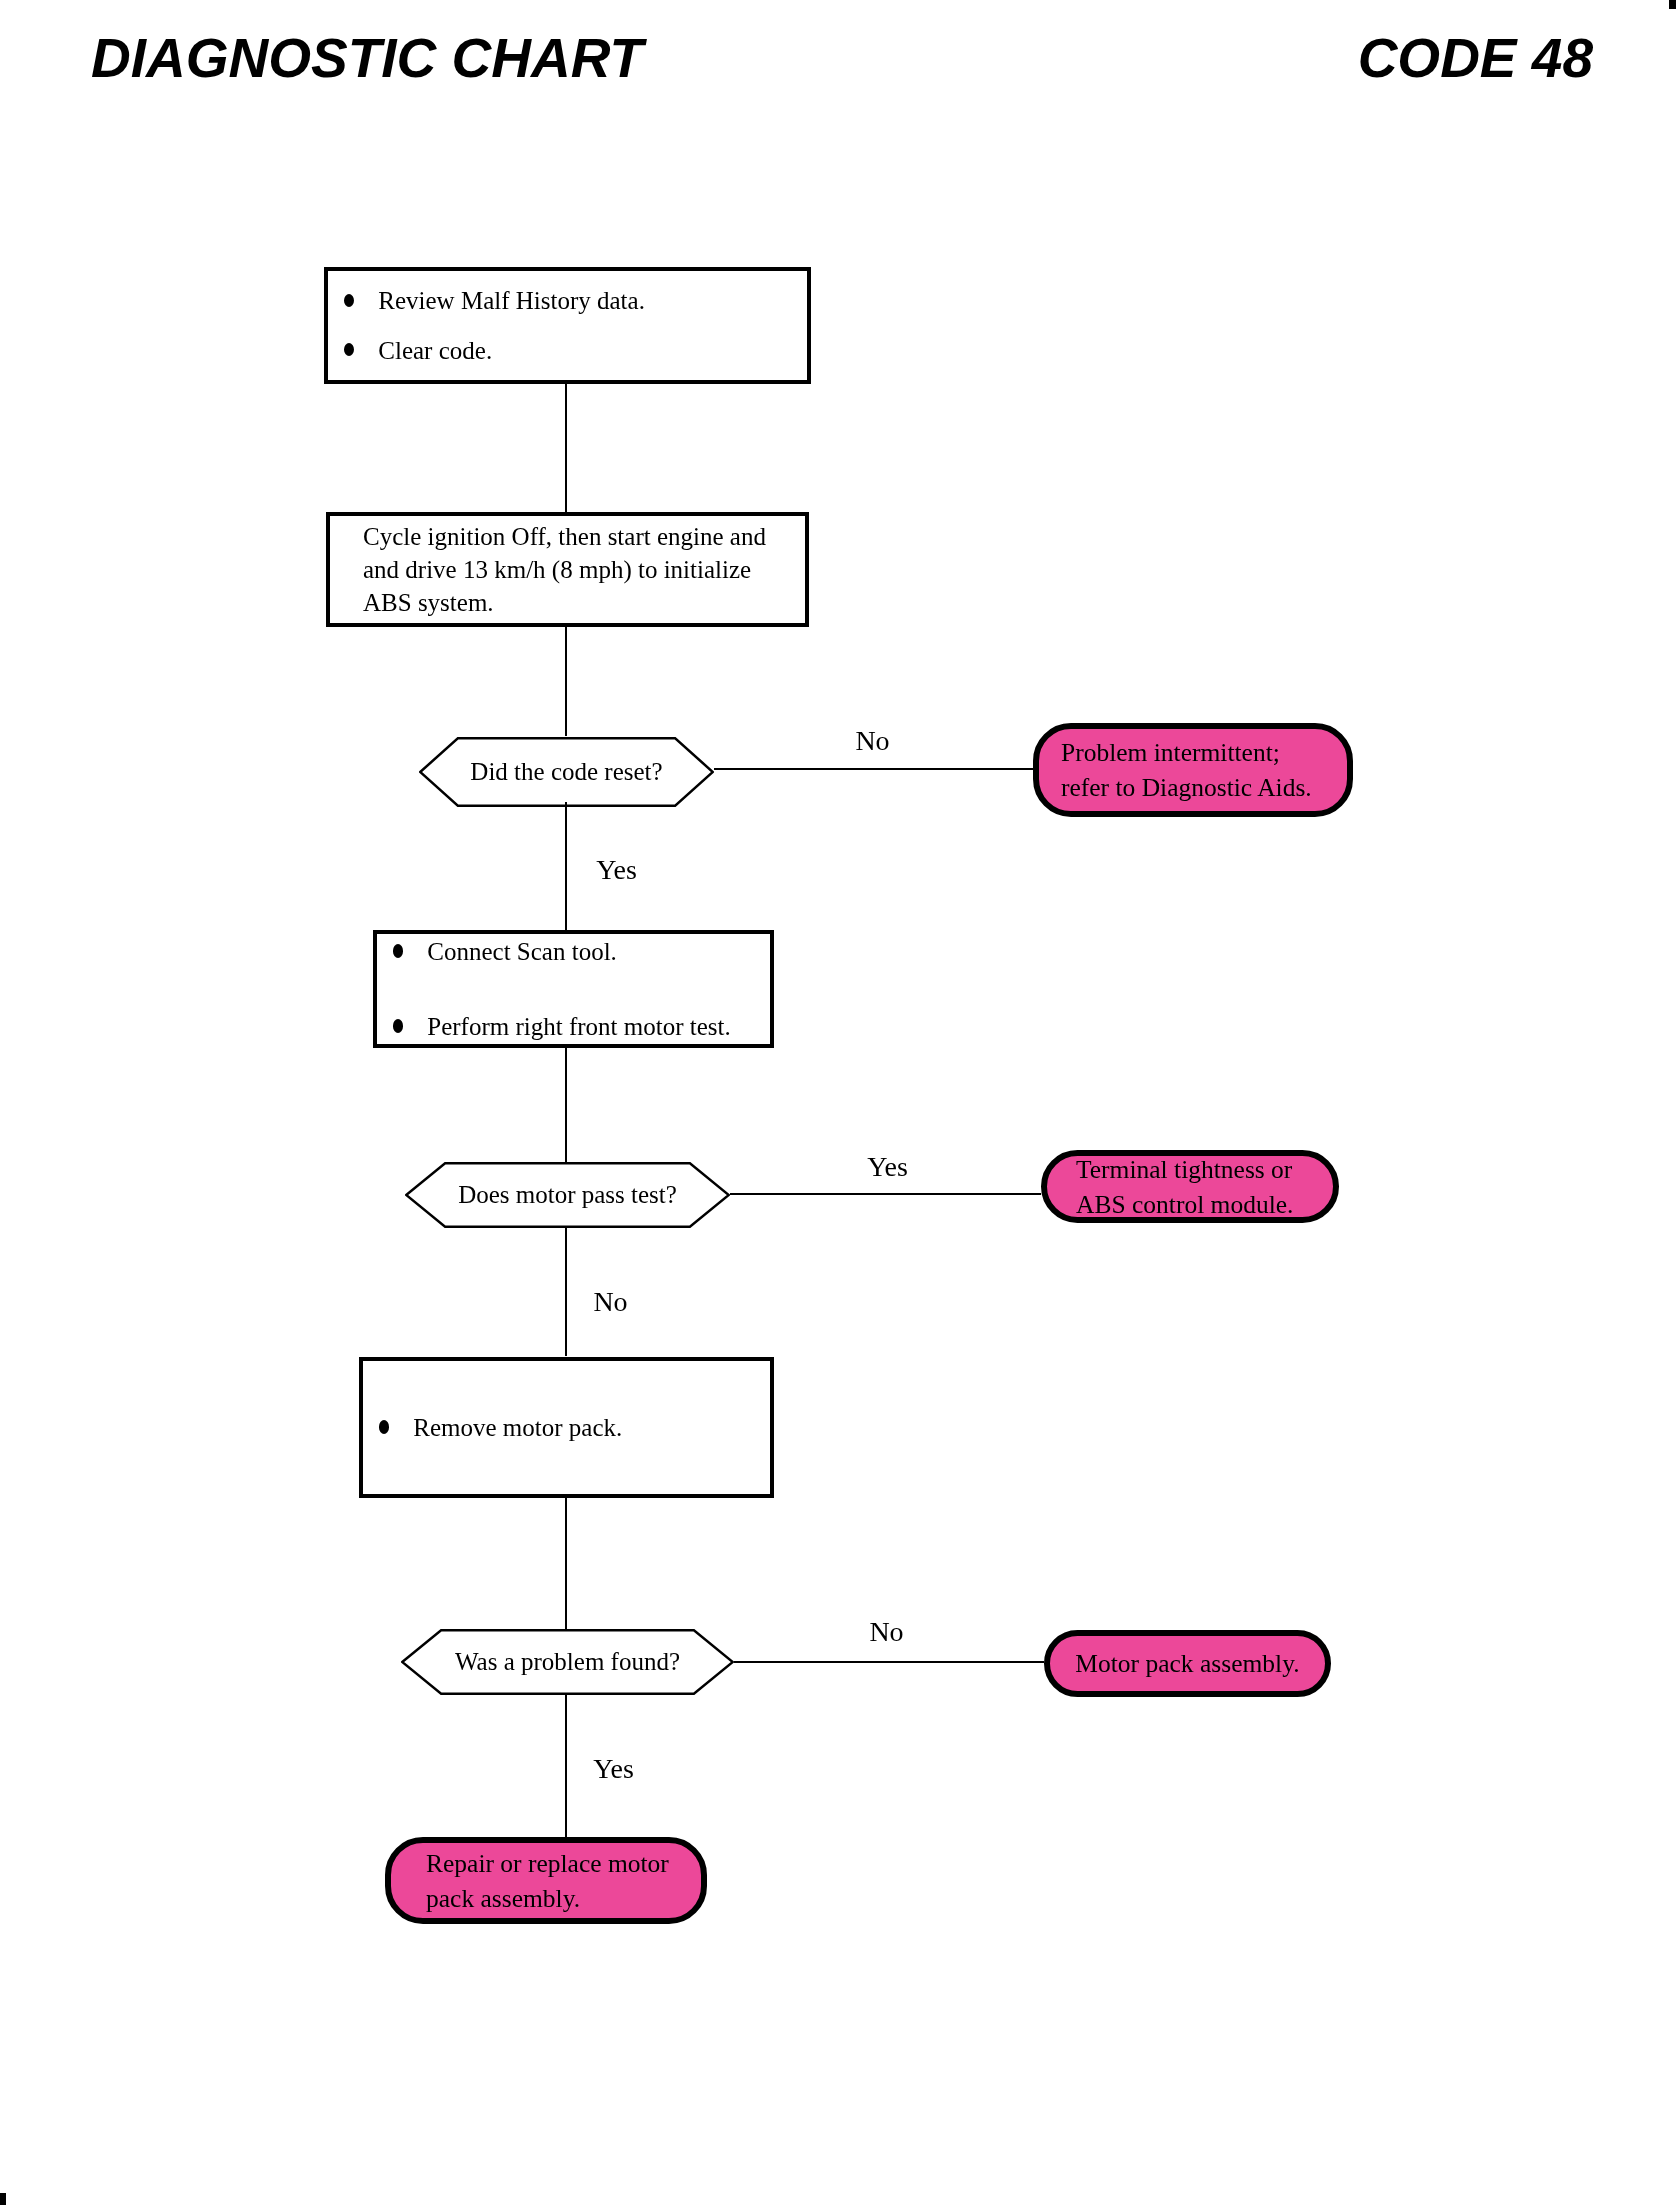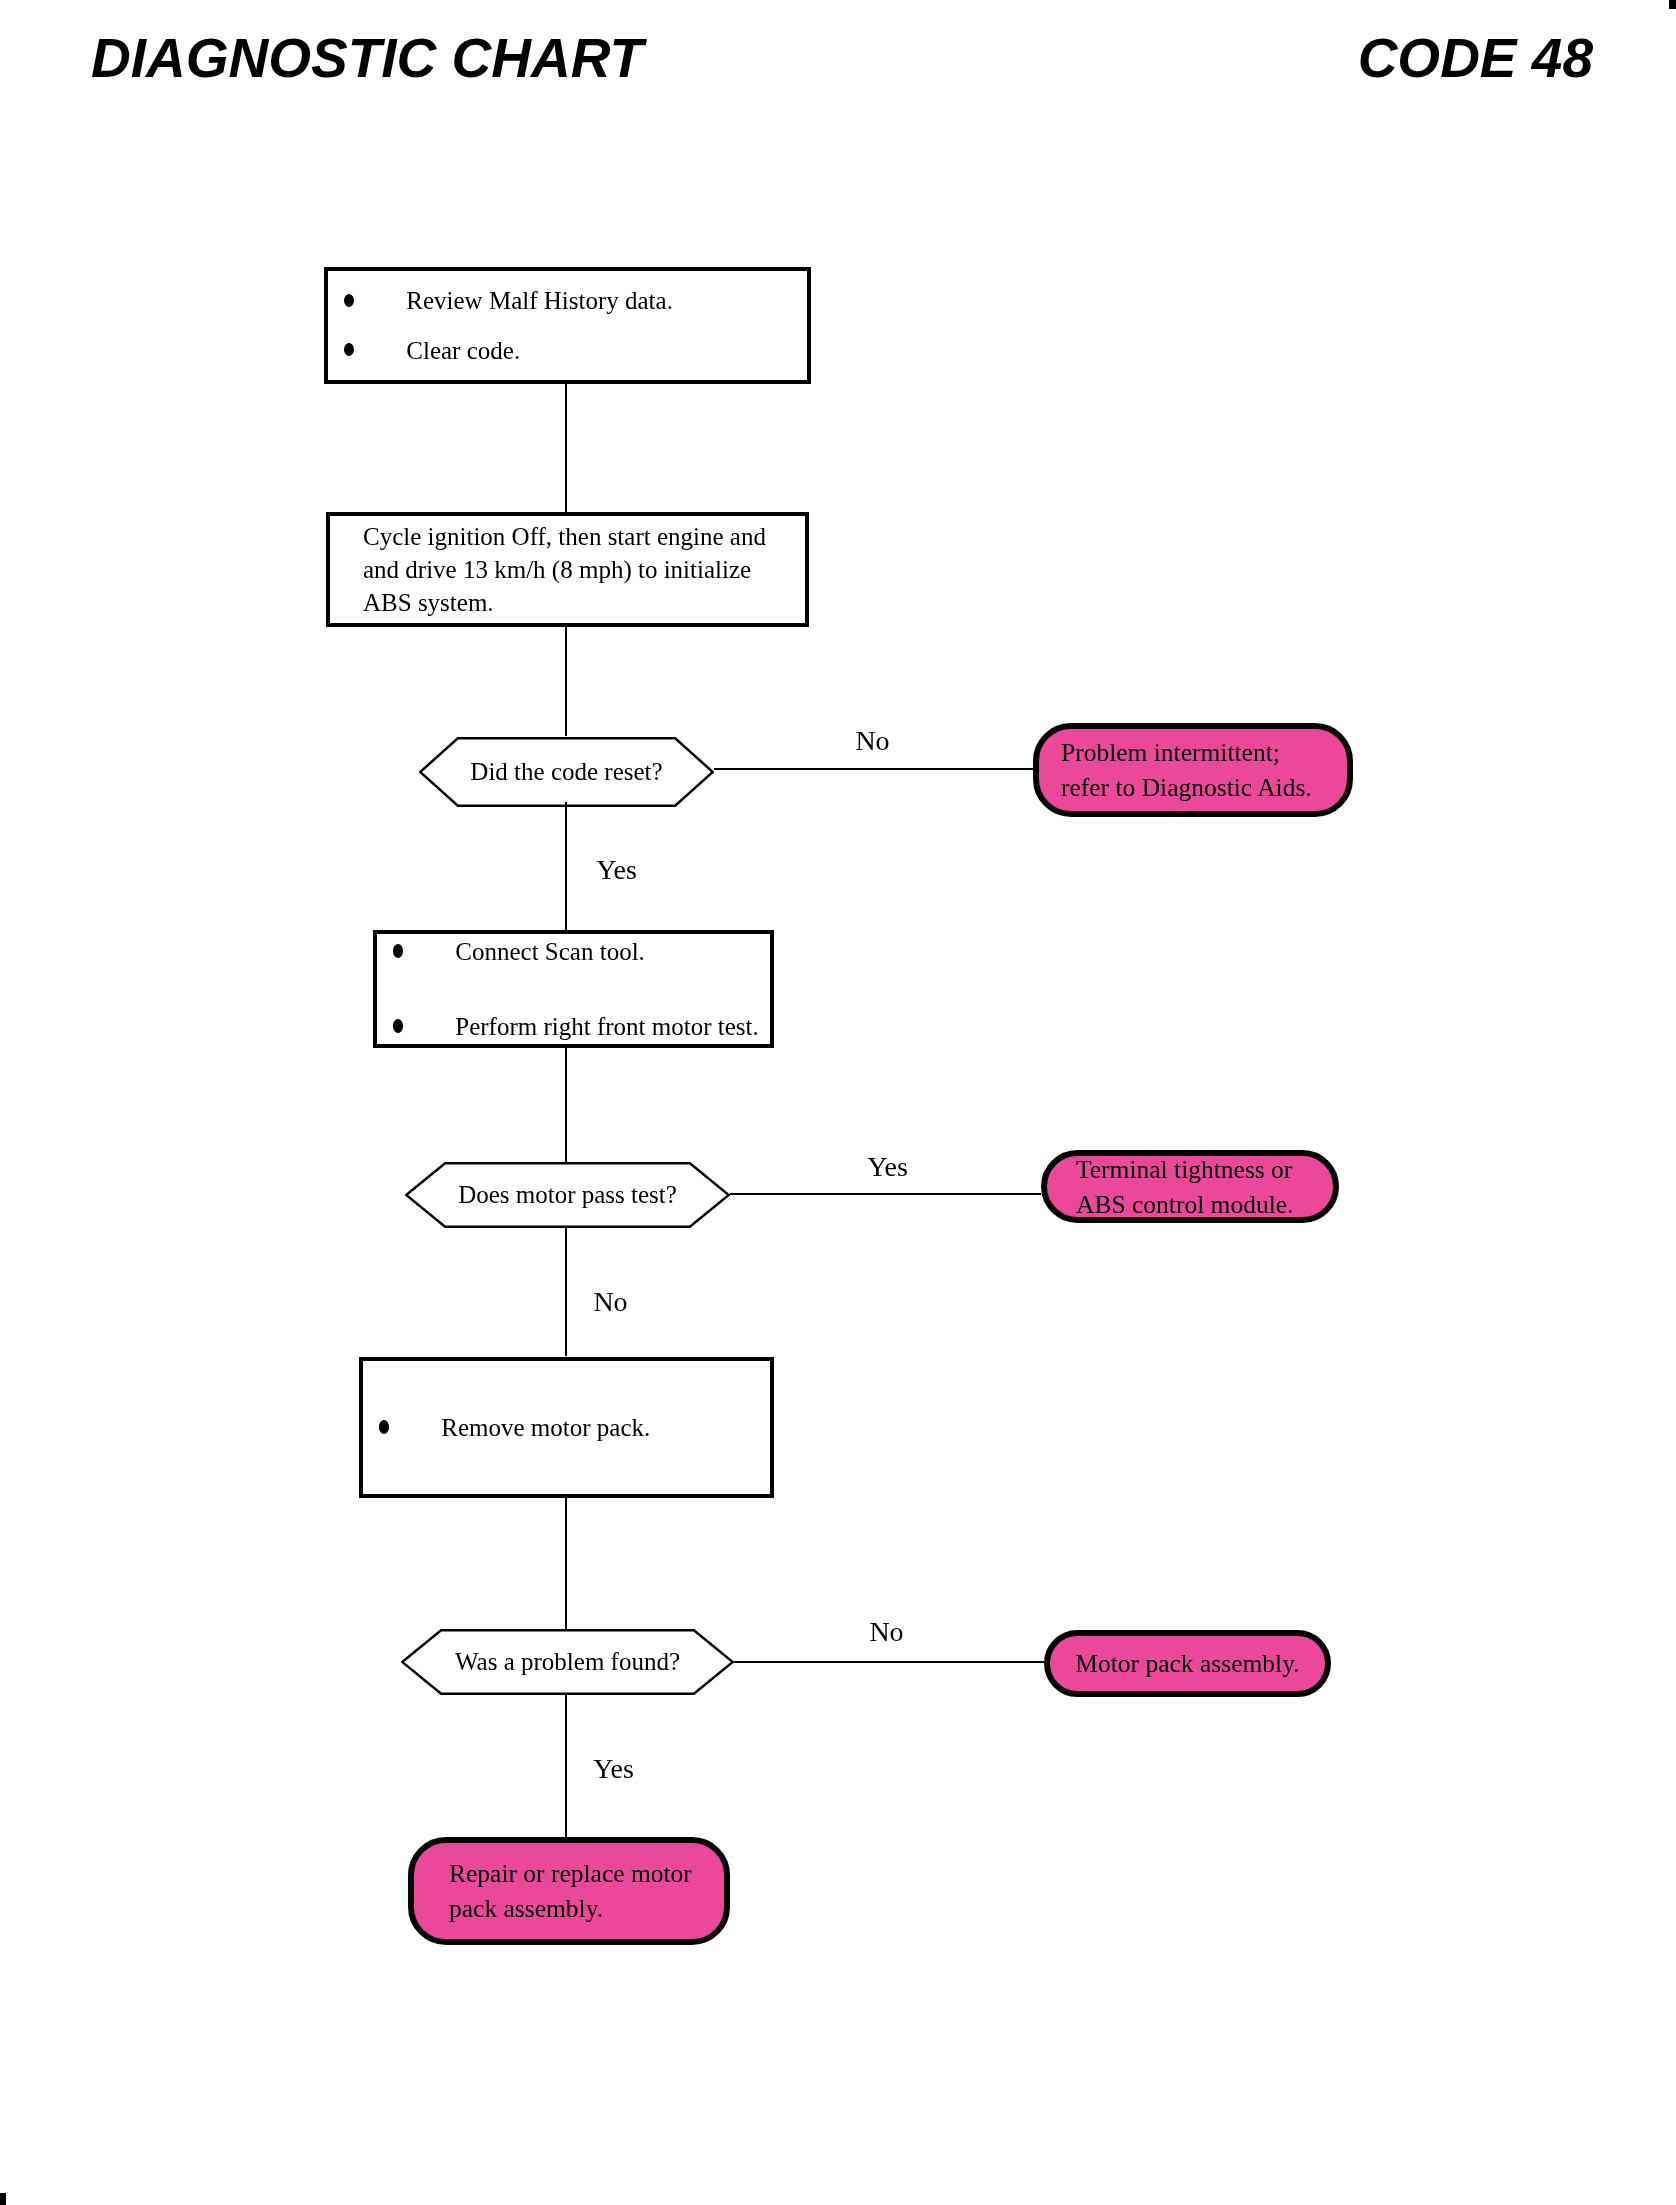--- a/index.html
+++ b/index.html
@@ -37,21 +37,21 @@
     padding-left: 16px;
     column-gap: 24px;
   }
   .bullet {
     width: 10.3px; height: 13.4px;
     background: #000;
     border-radius: 50%;
     margin-top: 10.3px;
     flex: 0 0 auto;
   }
-  .btext { font-size: 25px; line-height: 35px; margin-left: 28px; }
+  .btext { font-size: 25px; line-height: 35px; }
   .btext div { white-space: nowrap; }
   .textlines { padding-left: 33px; font-size: 25px; line-height: 33px; }
   .textlines div { white-space: nowrap; }
   
   .terminal {
     position: absolute;
     box-sizing: border-box;
     border: 6.7px solid #000;
     border-radius: 38px;
     background: #ec4899;
@@ -179,21 +179,21 @@
   <div class="hline" style="left:734px; top:1661px; width:310px;"></div>
   <div class="edge-label" style="left:853px; top:1617px; width:67px;">No</div>
 
   <div class="terminal" style="left:1044px; top:1630px; width:287px; height:67px; text-align:center;">
     <div>Motor pack assembly.</div>
   </div>
 
   <div class="edge-label" style="left:577px; top:1754px; width:73px;">Yes</div>
   <div class="vline" style="left:565px; top:1695px; height:142px;"></div>
 
-  <div class="terminal" style="left:408px; top:1837px; width:322px; height:108px; padding-left:35px;">
+  <div class="terminal" style="left:385px; top:1837px; width:322px; height:87px; padding-left:35px;">
     <div>Repair or replace motor</div>
     <div>pack assembly.</div>
   </div>
 
 </div>
 
 <div class="speck" style="left:0; top:2193px; width:5.5px; height:12px;"></div>
 <div class="speck" style="left:1669px; top:0; width:7.3px; height:8.5px;"></div>
 
 

